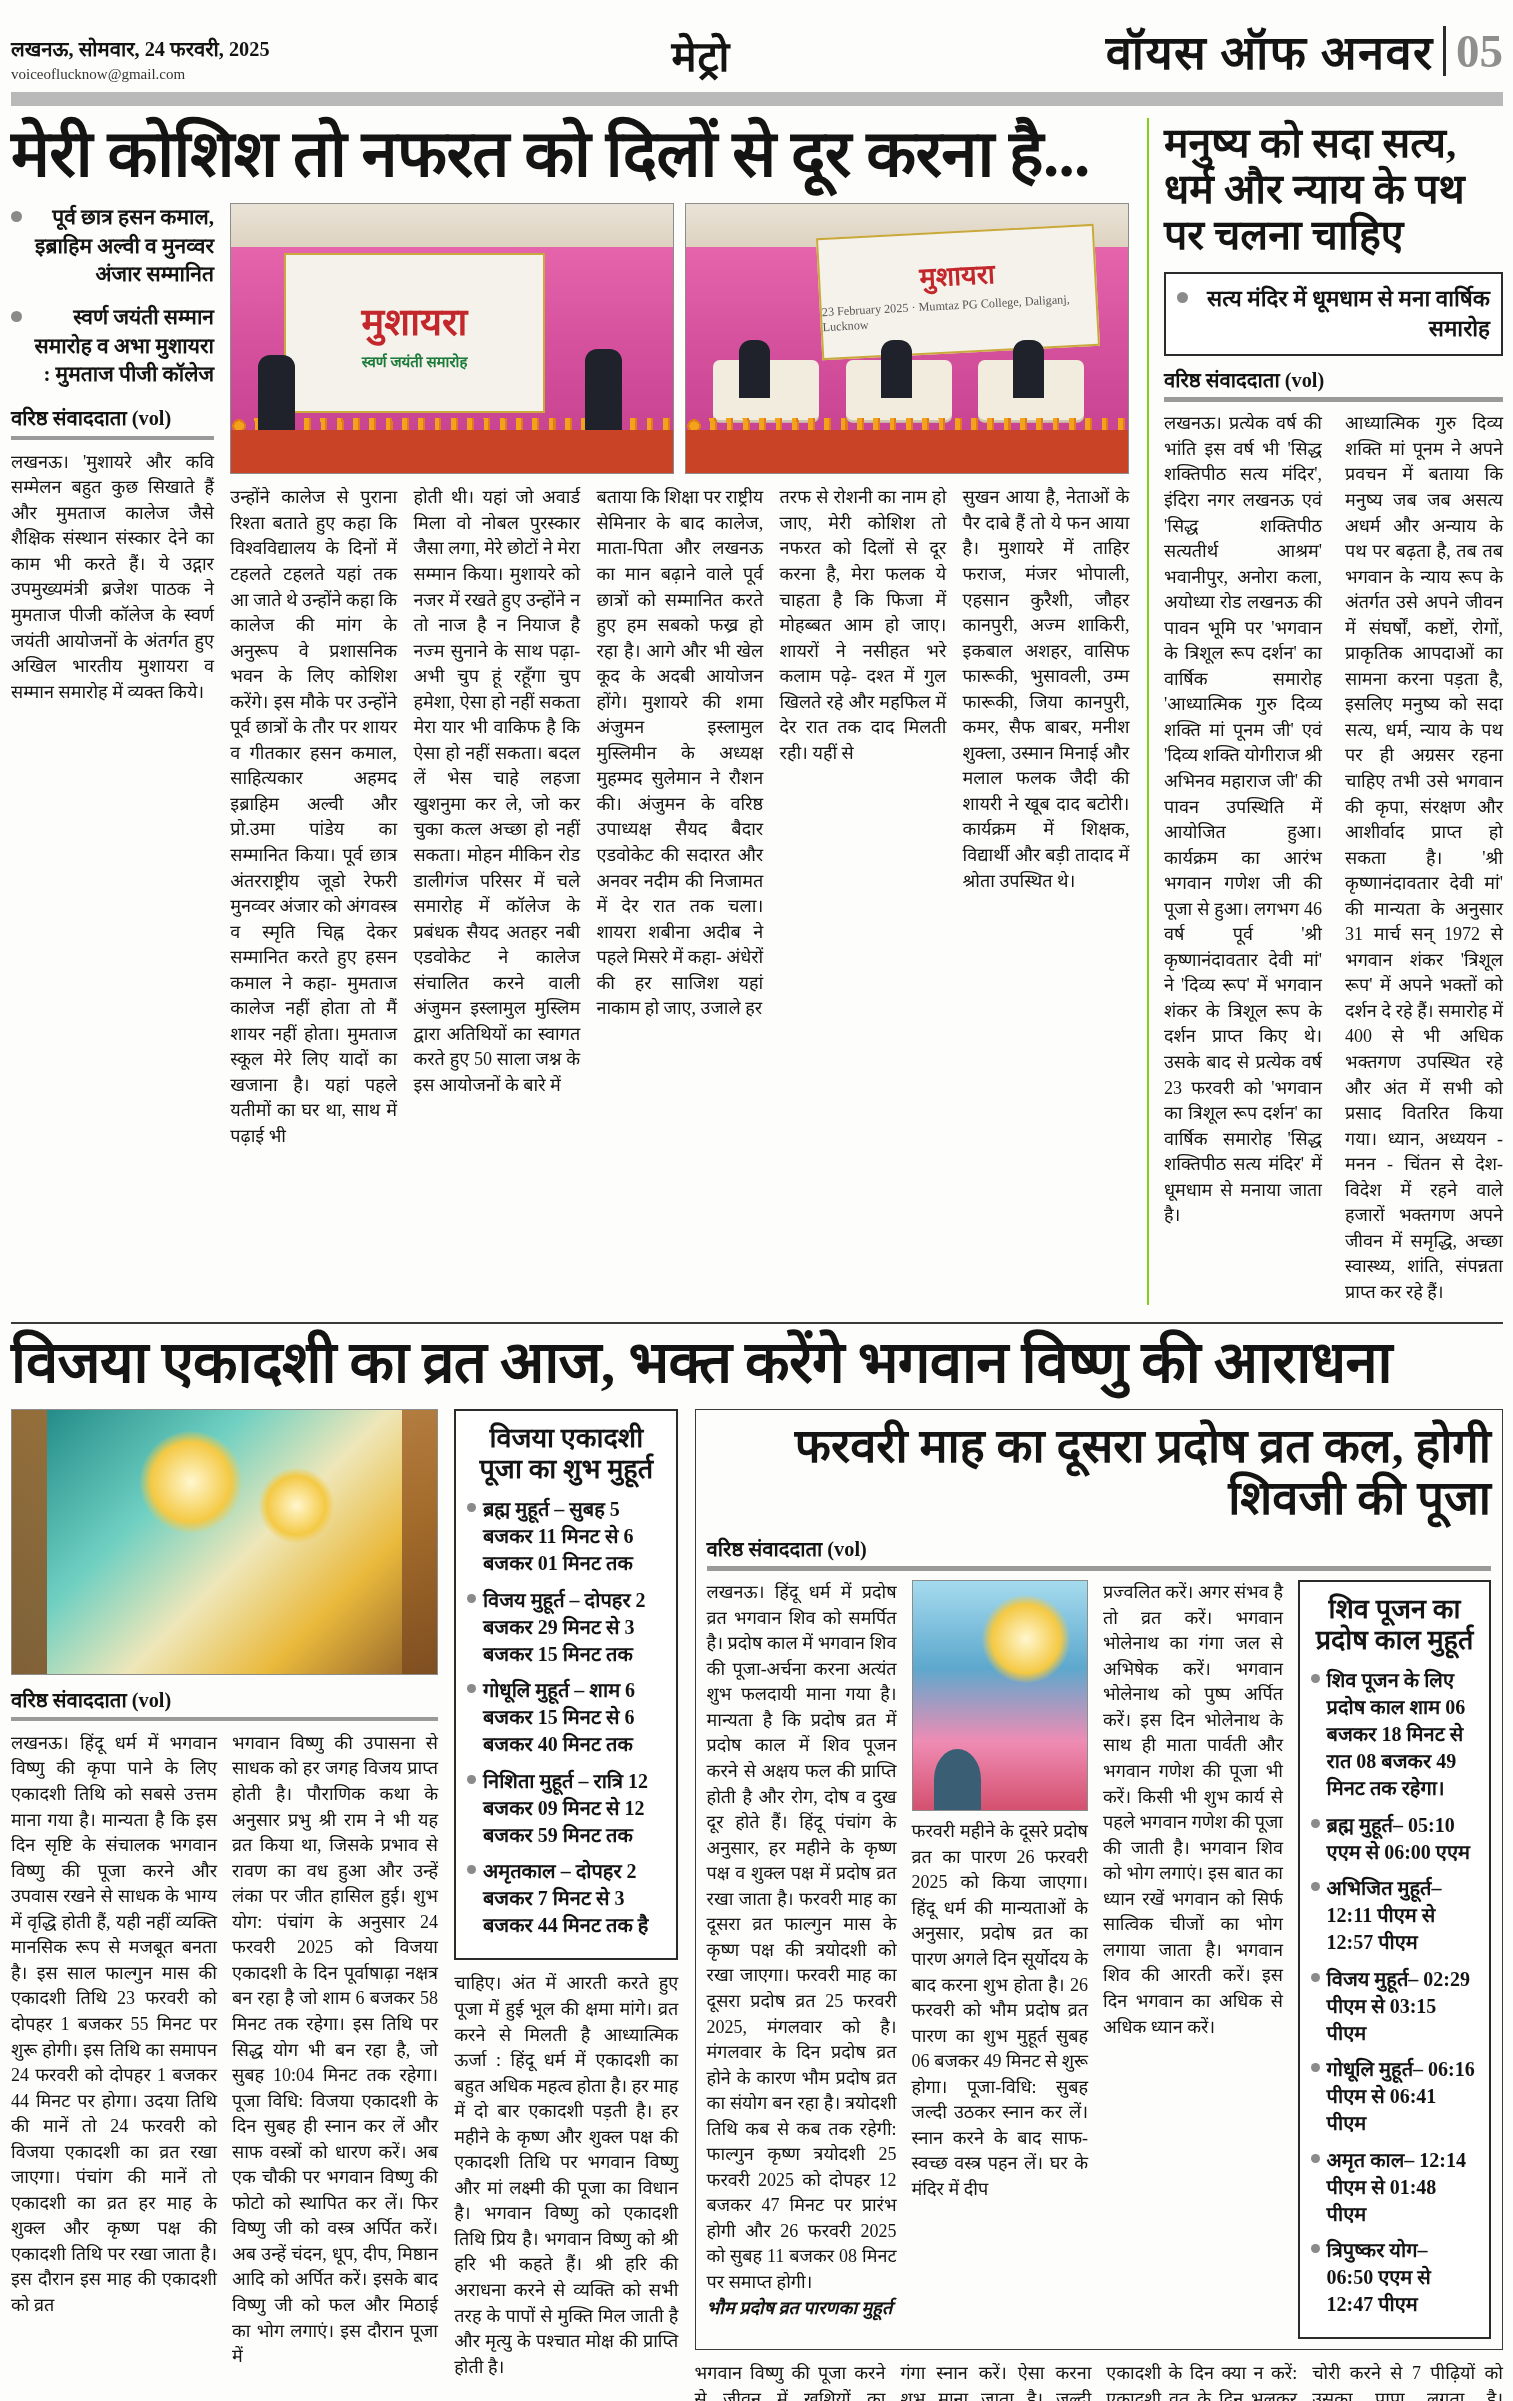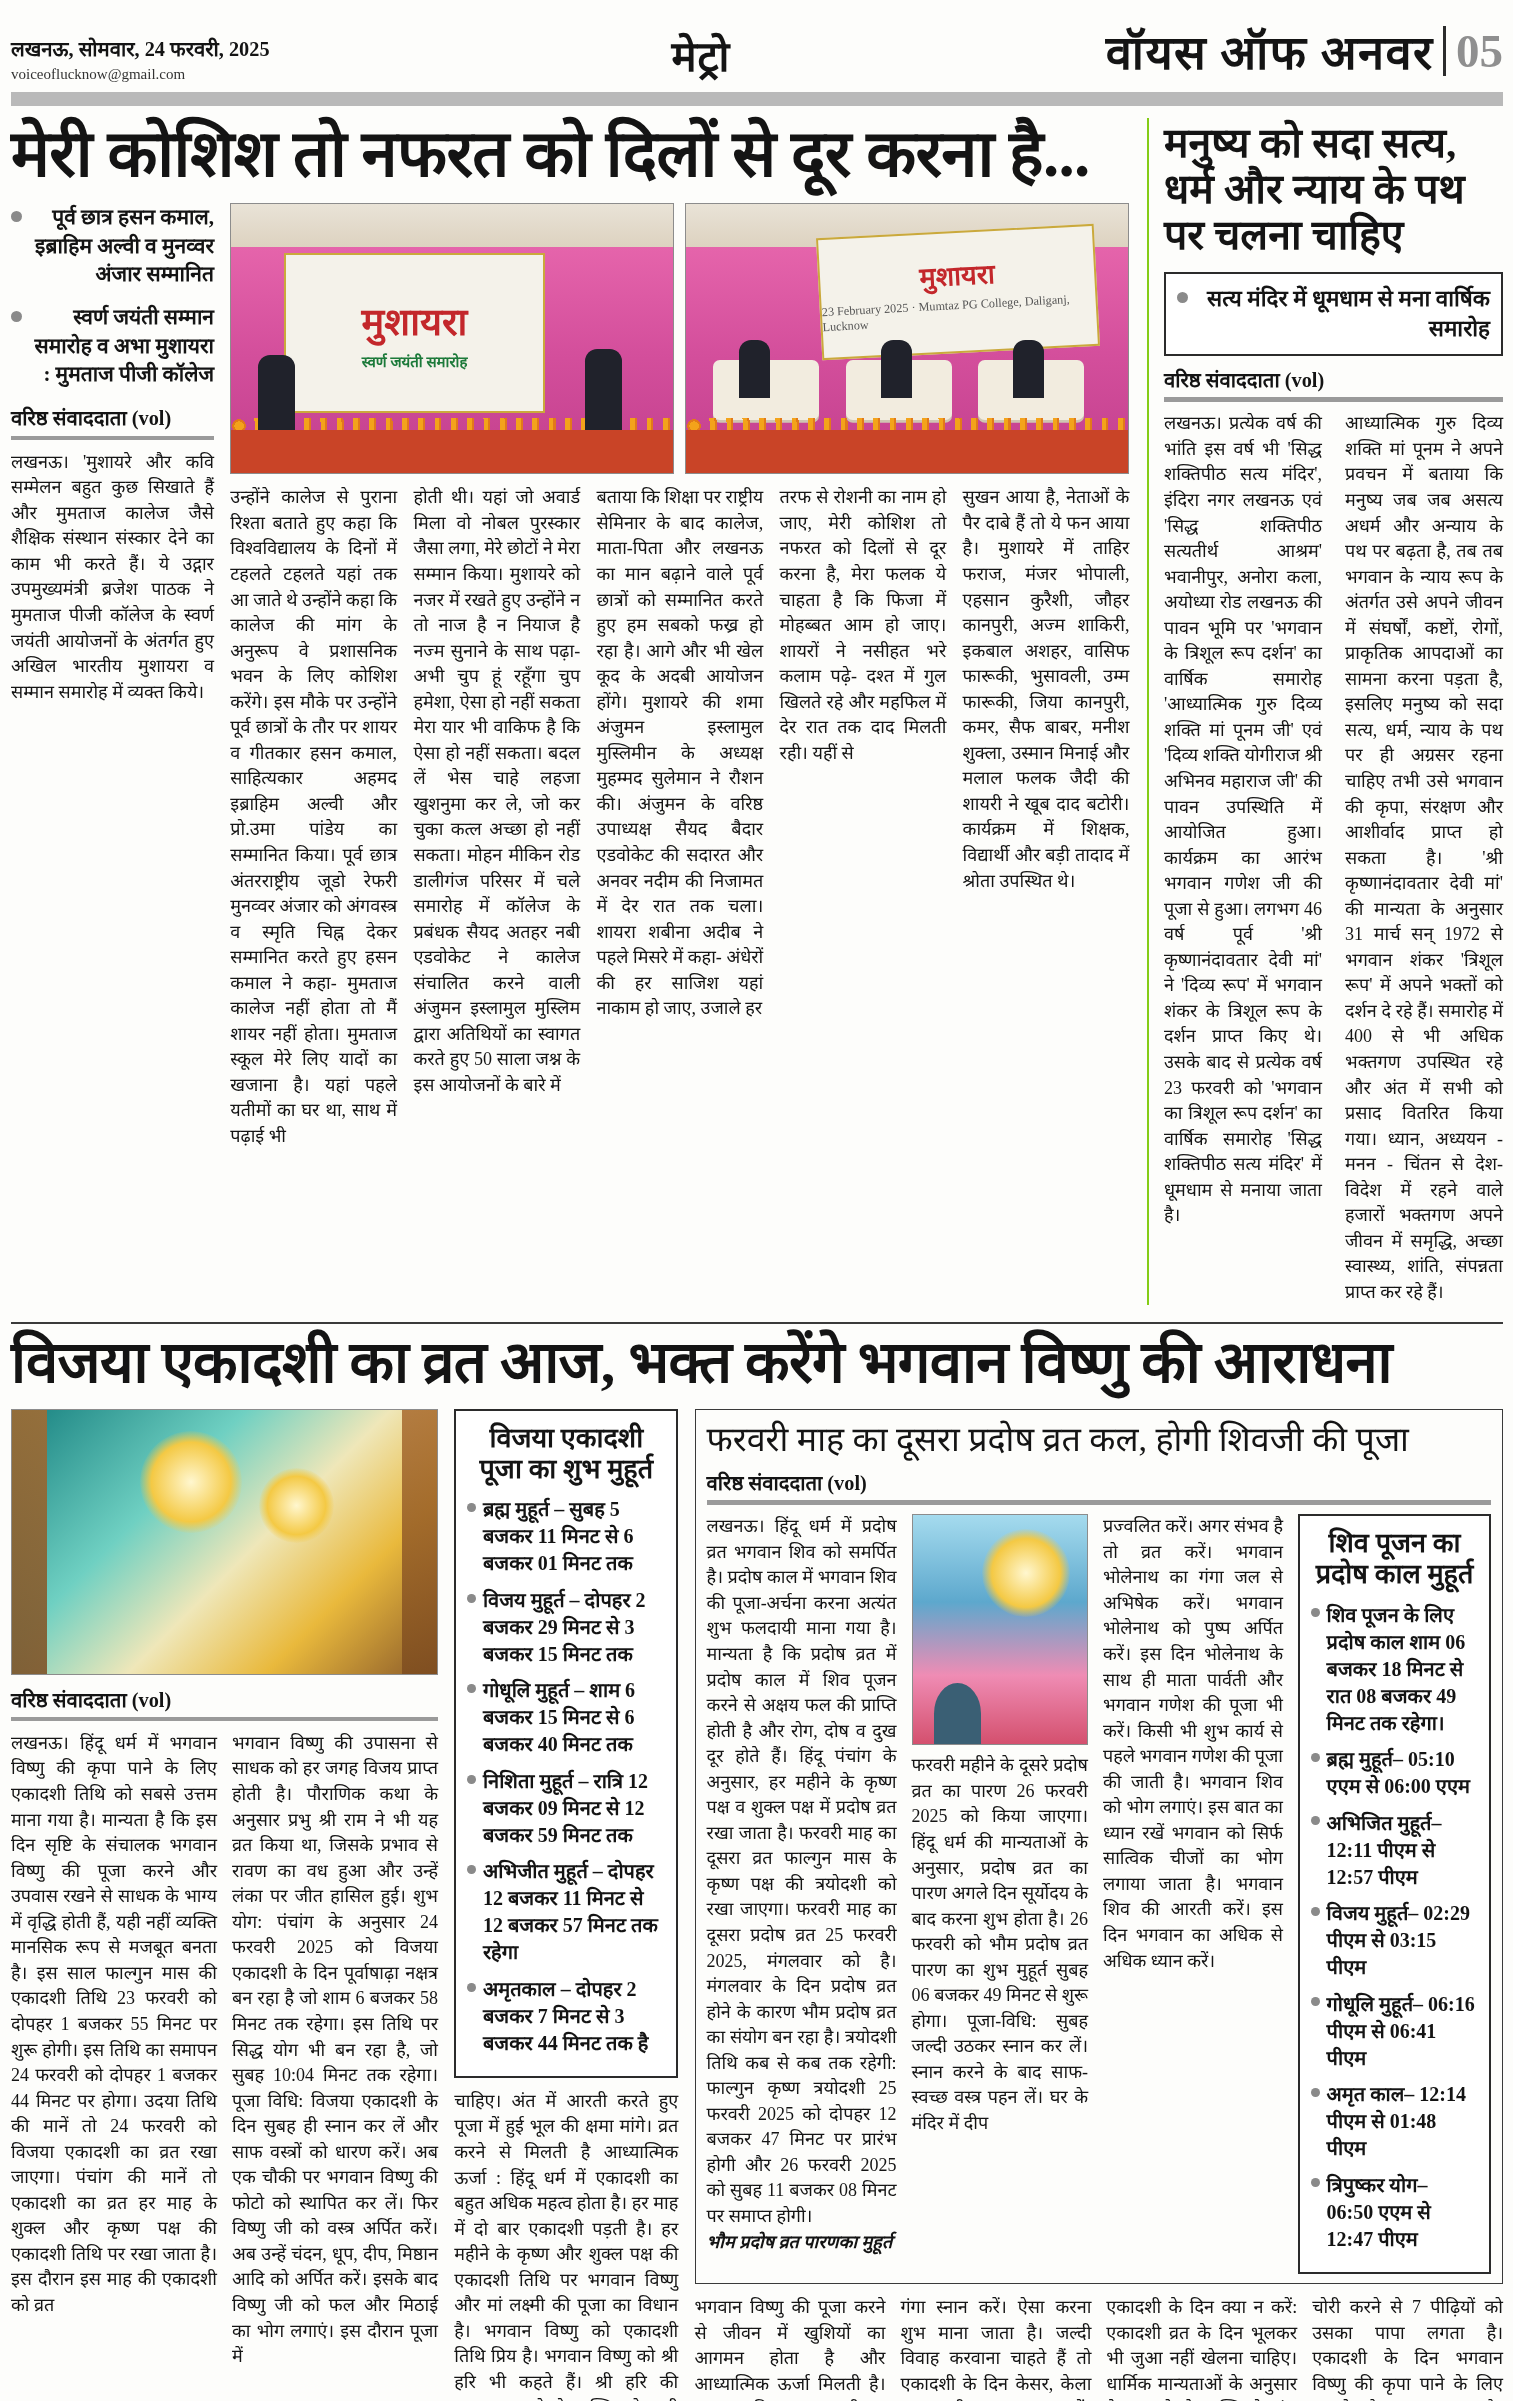--- a/index.html
+++ b/index.html
@@ -66,21 +66,21 @@
   .midL{flex:0 0 427px;}
   .ph-vishnu{height:266px;background:linear-gradient(135deg,#17807f 0%,#6fd0c2 34%,#efe7b9 55%,#e9b93c 75%,#8a5a2a 100%);}
   .pillar{position:absolute;top:0;bottom:0;width:35px;background:linear-gradient(180deg,#a86a2e,#7d4c1f);opacity:.85;}
   .halo{position:absolute;border-radius:50%;background:radial-gradient(circle,#fff7cf 0%,#f4c944 55%,transparent 72%);}
   .colsM{display:flex;gap:15px;}
   .colsM .col{flex:1;min-width:0;}
   .midMu{flex:0 0 224px;}
   .midMu .box{margin-bottom:11px;}
   .pradoshwrap{flex:1;min-width:0;display:flex;flex-direction:column;}
   .pradosh{border:1.4px solid #3a3a3a;padding:9.5px 11px;}
-  .pradosh h2{font-size:34px;font-weight:400;line-height:1.1;margin:1.4px 0 9.5px 0;}
+  .pradosh h2{font-size:47px;font-weight:700;line-height:1.1;margin:1.4px 0 9.5px 0;text-align:right;}
   .pradosh-inner{display:flex;gap:15px;}
   .pr-col1{flex:0 0 190px;}
   .pr-mid{flex:1;min-width:0;}
   .ph-shiva{height:231px;background:linear-gradient(180deg,#a5dbee 0%,#5da8cd 38%,#ef8cb4 70%,#d4506e 100%);margin-bottom:8.1px;}
   .pr-col3{flex:0 0 180px;}
   .pr-boxcol{flex:0 0 193px;}
   .subh{font-weight:800;font-style:italic;}
   .midbottom{display:flex;gap:15px;margin-top:11px;}
   .midbottom .col{flex:1;min-width:0;}
 </style>
@@ -214,24 +214,20 @@
             <li>
                 <span class="dot"></span>
                 <span>गोधूलि मुहूर्त – शाम 6 बजकर 15 मिनट से 6 बजकर 40 मिनट तक</span>
               </li>
             <li>
                 <span class="dot"></span>
                 <span>निशिता मुहूर्त – रात्रि 12 बजकर 09 मिनट से 12 बजकर 59 मिनट तक</span>
               </li>
             <li>
                 <span class="dot"></span>
-                <span>अभिजीत मुहूर्त – दोपहर 12 बजकर 11 मिनट से 12 बजकर 57 मिनट तक रहेगा</span>
-              </li>
-            <li>
-                <span class="dot"></span>
                 <span>अमृतकाल – दोपहर 2 बजकर 7 मिनट से 3 बजकर 44 मिनट तक है</span>
               </li>
           </ul>
         </div>
         <div class="col">चाहिए। अंत में आरती करते हुए पूजा में हुई भूल की क्षमा मांगे। व्रत करने से मिलती है आध्यात्मिक ऊर्जा : हिंदू धर्म में एकादशी का बहुत अधिक महत्व होता है। हर माह में दो बार एकादशी पड़ती है। हर महीने के कृष्ण और शुक्ल पक्ष की एकादशी तिथि पर भगवान विष्णु और मां लक्ष्मी की पूजा का विधान है। भगवान विष्णु को एकादशी तिथि प्रिय है। भगवान विष्णु को श्री हरि भी कहते हैं। श्री हरि की अराधना करने से व्यक्ति को सभी तरह के पापों से मुक्ति मिल जाती है और मृत्यु के पश्चात मोक्ष की प्राप्ति होती है।</div>
       </div>
 
       <div class="pradoshwrap">
         <article class="pradosh">
           <h2>फरवरी माह का दूसरा प्रदोष व्रत कल, होगी शिवजी की पूजा</h2>

